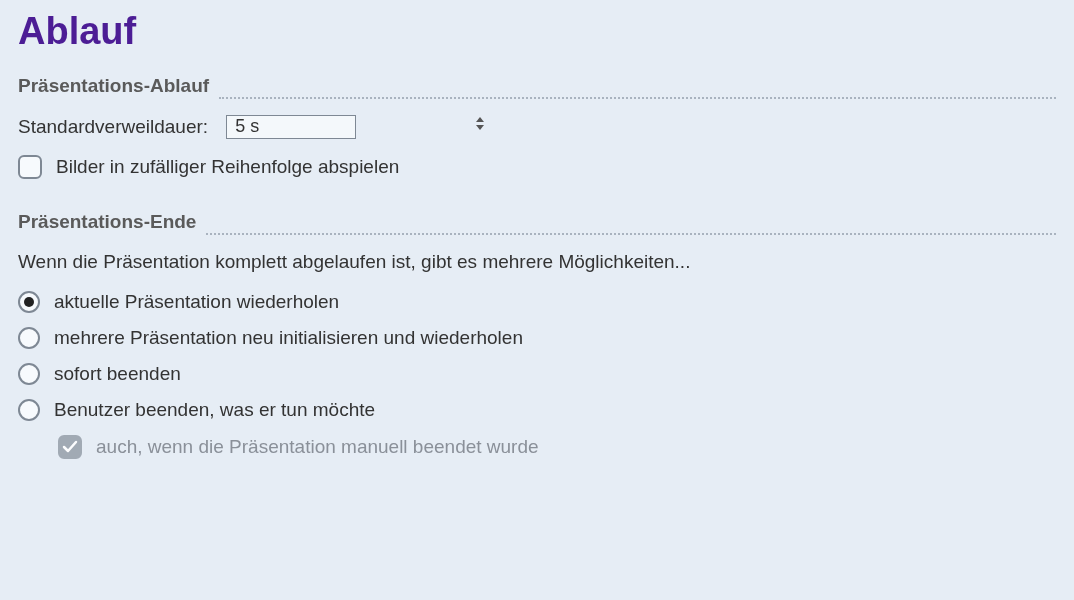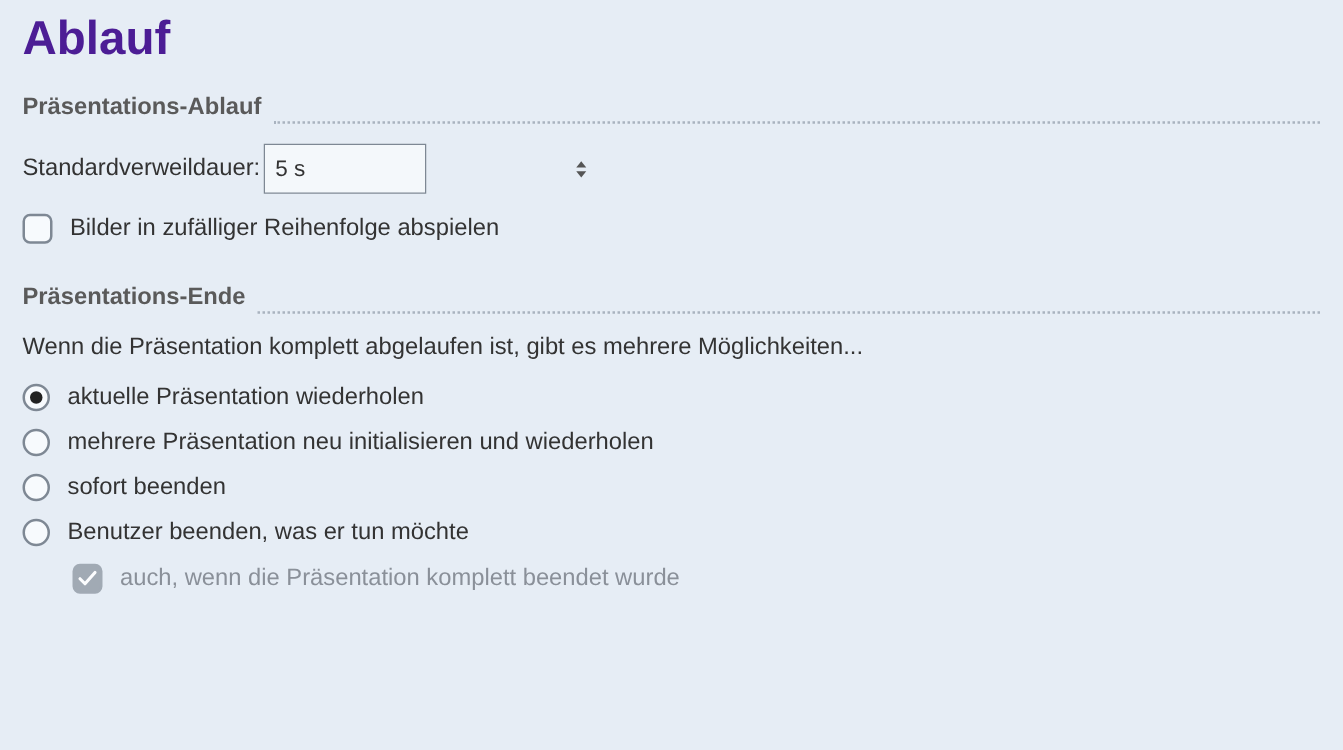--- a/index.html
+++ b/index.html
@@ -40,28 +40,28 @@
     top: 2px;
   }
   .row {
     display: flex;
     align-items: center;
     margin-bottom: 16px;
   }
   .label {
     font-size: 19px;
     color: #333;
-    margin-right: 3px;
+    margin-right: 18px;
   }
   .spinner {
     display: inline-flex;
-    align-items: center;
+    align-items: flex-start;
     border: 1px solid #7e8894;
     background: #f4f8fb;
-    height: 40px;
+    height: 24px;
     width: 130px;
   }
   .spinner-input {
     border: none;
     background: transparent;
     font-size: 18px;
     color: #333;
     padding: 0 8px;
     flex: 1;
     outline: none;
@@ -210,16 +210,16 @@
         <span class="radio-label">Benutzer beenden, was er tun möchte</span>
       </div>
     </div>
 
   <div class="checkbox-row indent">
     <span class="checkbox disabled checked">
       <svg viewBox="0 0 16 16">
           <path d="M2 8 L6 12 L14 3" stroke="#fff" stroke-width="2.5" fill="none" stroke-linecap="round" stroke-linejoin="round"></path>
         </svg>
     </span>
-    <span class="check-label disabled">auch, wenn die Präsentation komplett beendet wurde</span>
+    <span class="check-label disabled">auch, wenn die Präsentation manuell beendet wurde</span>
   </div>
 
 </div>
 
 </body></html>

